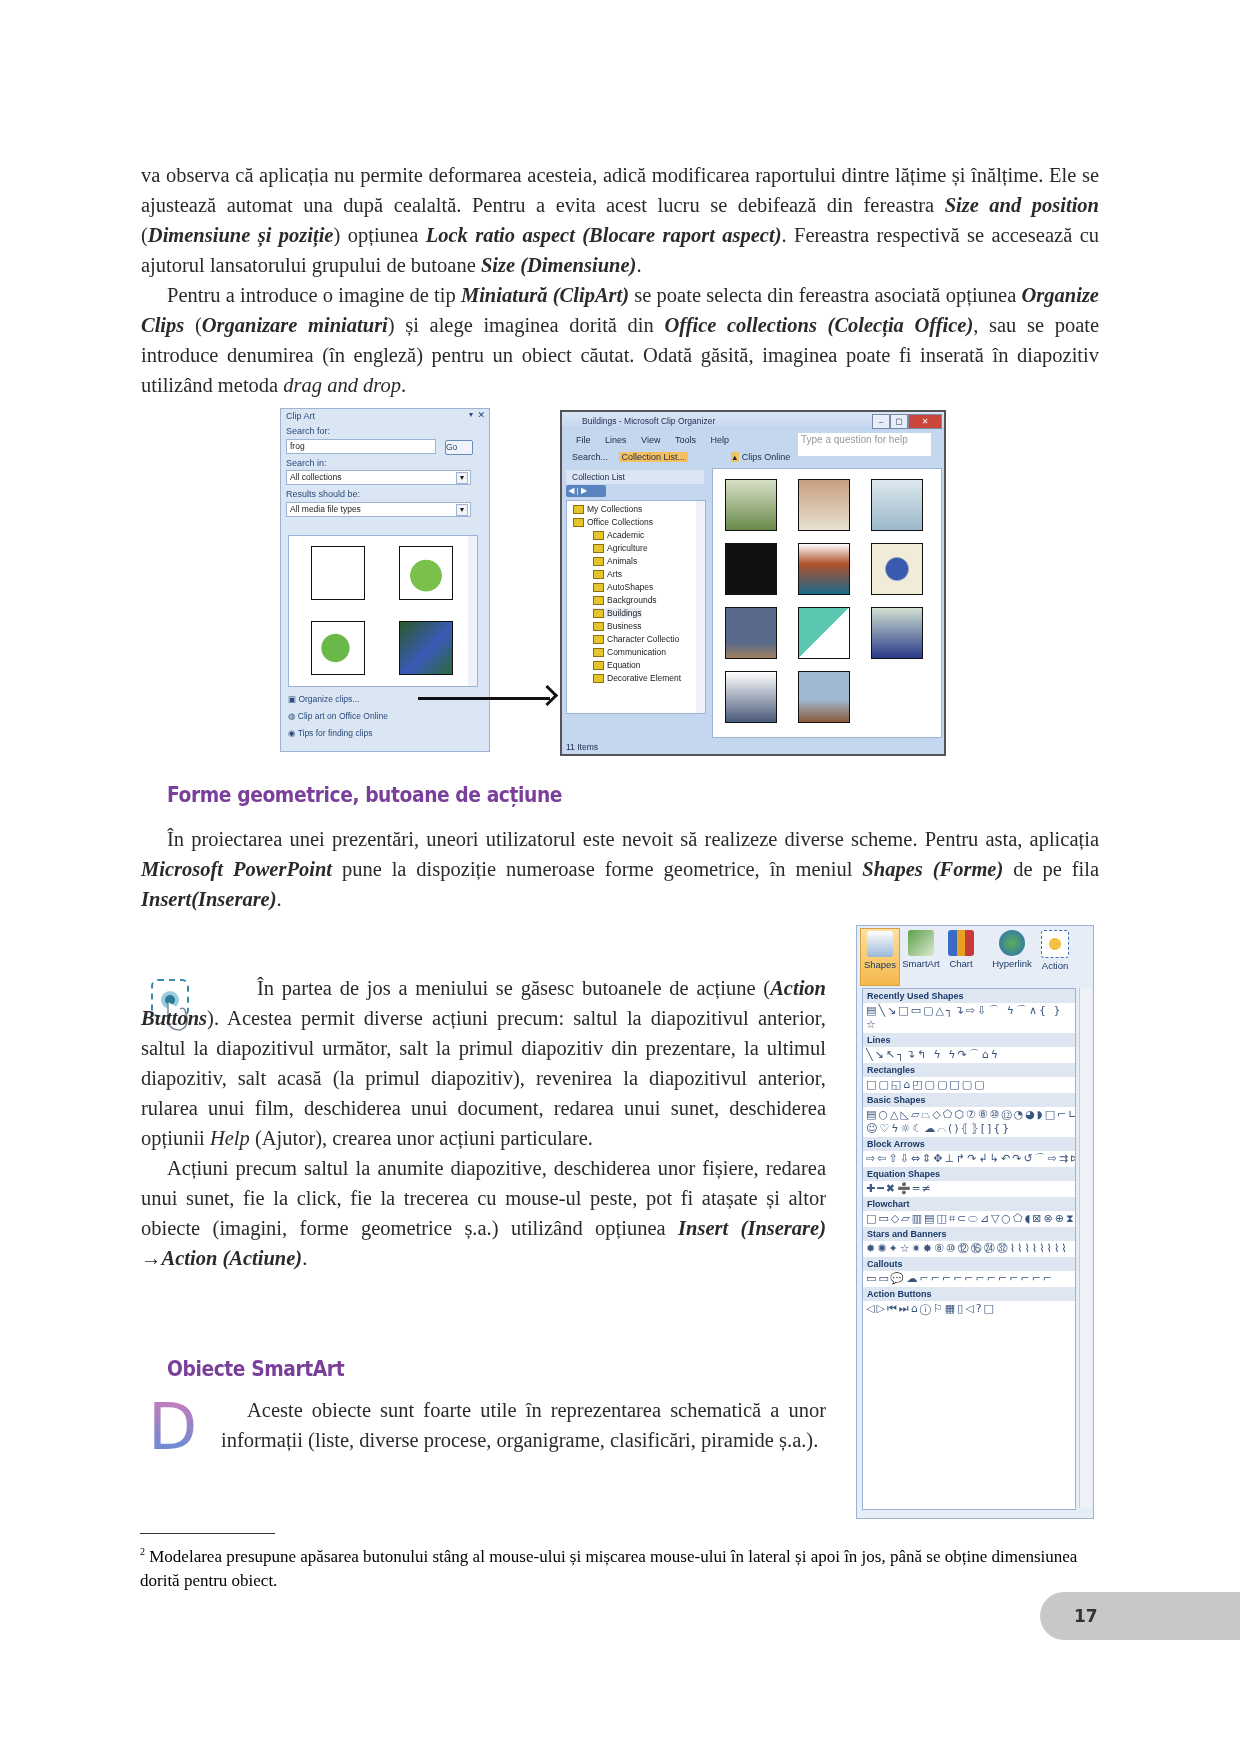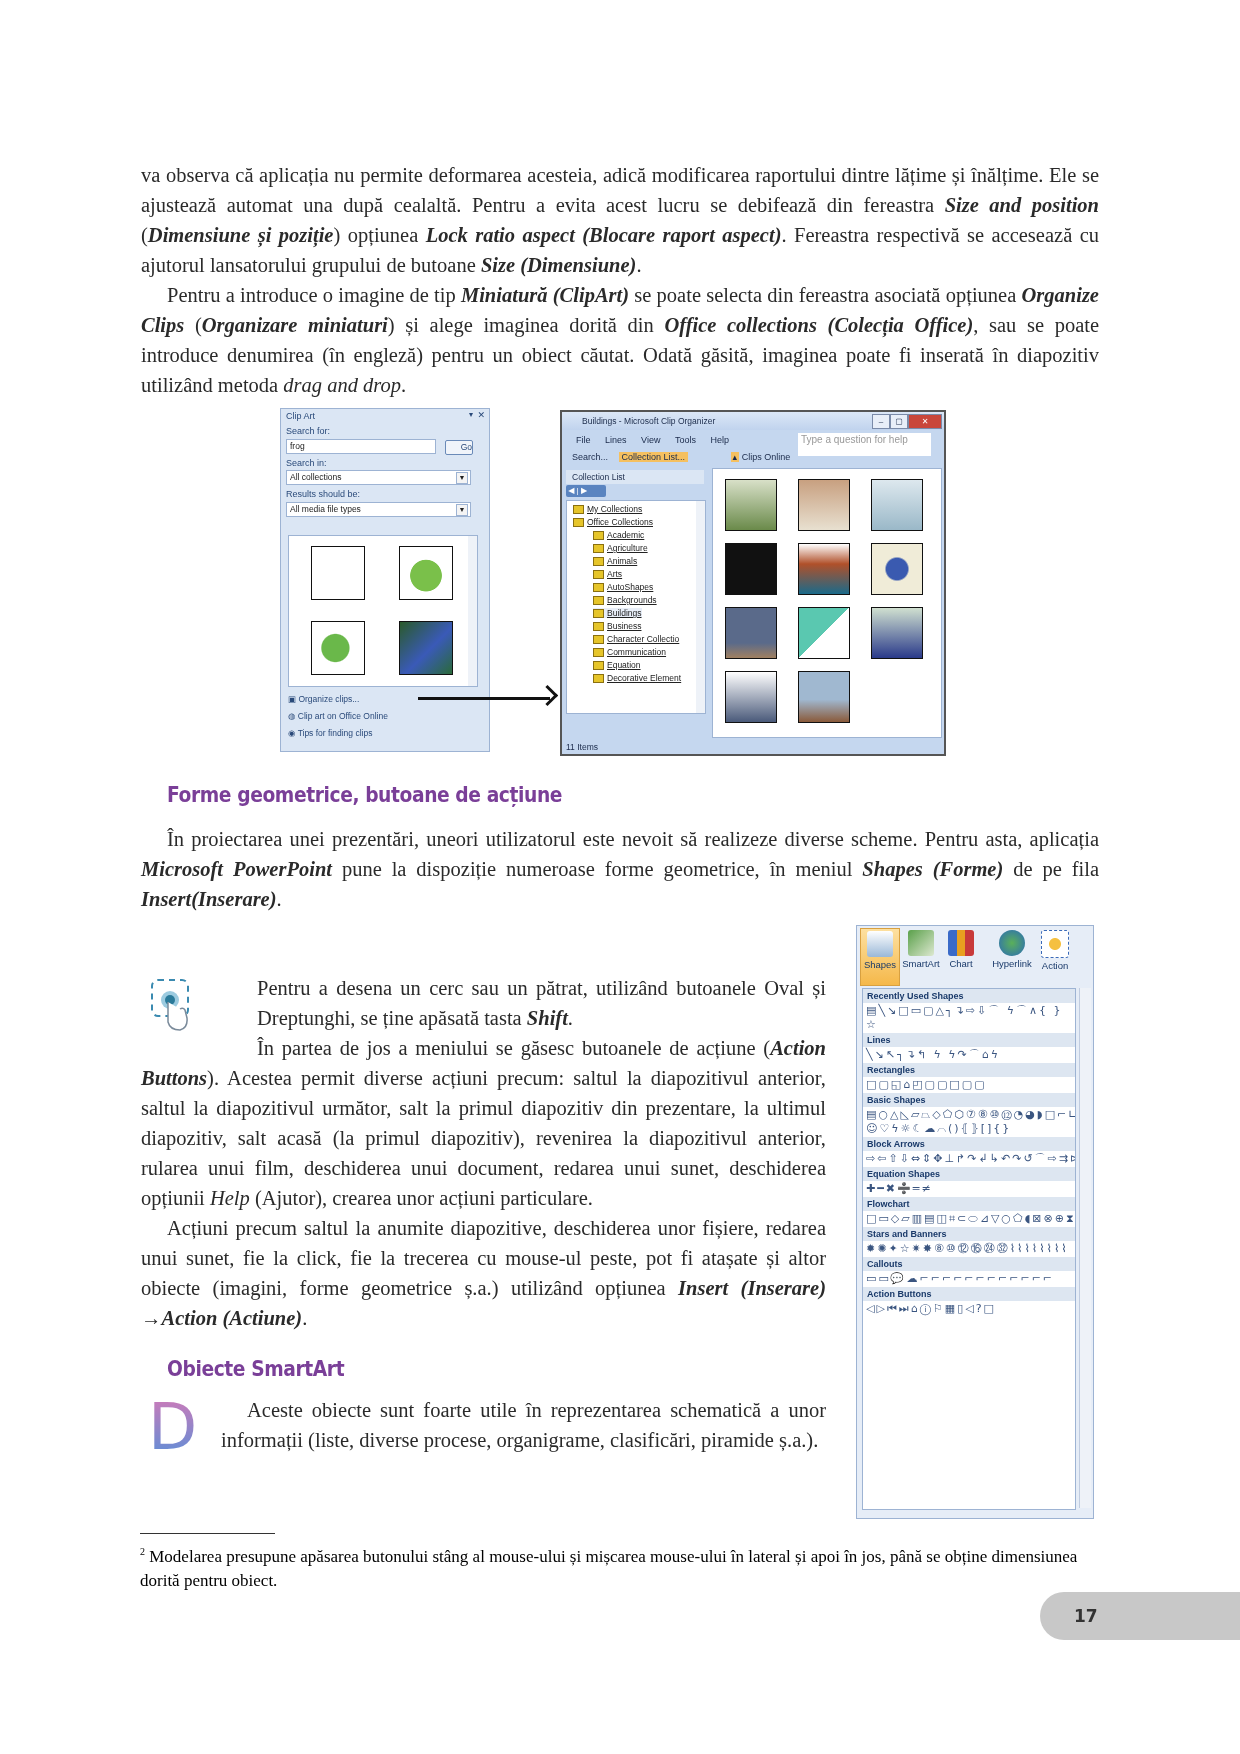--- a/index.html
+++ b/index.html
@@ -18,21 +18,21 @@
   .clipart .res{position:absolute;left:7px;top:126px;width:188px;height:150px;background:#fff;border:1px solid #9db3d3;}
   .thumb{position:absolute;border:1px solid #111;background:#fff;}
   .link{position:absolute;left:7px;font-size:8.5px;color:#2a4a7a;}
   
   .org{position:absolute;left:560px;top:410px;width:382px;height:342px;background:#c5d7ef;border:2px solid #555;font-family:"Liberation Sans",sans-serif;font-size:9px;color:#1a2a4a;}
   .org .title{position:absolute;left:0;top:0;width:100%;height:18px;background:linear-gradient(#dbe7f7,#c0d3ee);font-size:8.5px;line-height:18px;}
   .winbtn{position:absolute;top:2px;height:13px;border:1px solid #7a8aa8;background:#e8eef8;font-size:8px;line-height:13px;text-align:center;}
   .org .menubar{position:absolute;top:20px;left:0;width:100%;height:16px;line-height:16px;}
   .org .toolbar{position:absolute;top:37px;left:0;width:100%;height:17px;line-height:17px;}
   .tree{position:absolute;left:4px;top:78px;width:138px;height:222px;background:#fff;border:1px solid #9db3d3;}
-  .tree-item{position:absolute;font-size:8.5px;color:#222;white-space:nowrap;text-decoration:underline;}
+  .tree-item{position:absolute;font-size:8.5px;color:#222;white-space:nowrap;}
   .folder{display:inline-block;width:9px;height:7px;background:#e6c52a;border:1px solid #8a7010;margin-right:3px;vertical-align:middle;}
   .grid{position:absolute;left:150px;top:56px;width:228px;height:268px;background:#fff;border:1px solid #9db3d3;}
   .gthumb{position:absolute;width:50px;height:50px;border:1px solid #111;}
   
   .shapes{position:absolute;left:856px;top:925px;width:236px;height:592px;background:#e6edf7;border:1px solid #9db3d3;font-family:"Liberation Sans",sans-serif;}
   .rib-btn{position:absolute;top:2px;font-size:9.5px;color:#1a3a6a;text-align:center;}
   .rib-icon{width:26px;height:26px;margin:2px auto 2px;border-radius:3px;}
   .shp-list{position:absolute;left:5px;top:62px;width:212px;height:520px;background:#fff;border:1px solid #9db3d3;overflow:hidden;}
   .cat{background:#dde6f1;font-size:9px;font-weight:bold;color:#1a3a6a;padding:1px 4px;height:12px;line-height:12px;}
   .glyphs{font-size:11px;color:#3a5580;padding:1px 3px;letter-spacing:2px;line-height:14px;font-family:"DejaVu Sans",sans-serif;}
@@ -51,21 +51,21 @@
   <p><span>va observa că aplicația nu permite deformarea acesteia, adică modificarea raportului dintre lățime și înălțime. Ele se ajustează automat una după cealaltă. Pentru a evita acest lucru se debifează din fereastra </span><span class="b">Size and position</span><span> (</span><span class="b">Dimensiune și poziție</span><span>) opțiunea </span><span class="b">Lock ratio aspect (Blocare raport aspect)</span><span>. Fereastra respectivă se accesează cu ajutorul lansatorului grupului de butoane </span><span class="b">Size (Dimensiune)</span><span>.</span></p>
   <p class="indent"><span>Pentru a introduce o imagine de tip </span><span class="b">Miniatură (ClipArt)</span><span> se poate selecta din fereastra asociată opțiunea </span><span class="b">Organize Clips</span><span> (</span><span class="b">Organizare miniaturi</span><span>) și alege imaginea dorită din </span><span class="b">Office collections (Colecția Office)</span><span>, sau se poate introduce denumirea (în engleză) pentru un obiect căutat. Odată găsită, imaginea poate fi inserată în diapozitiv utilizând metoda </span><span class="i">drag and drop</span><span>.</span></p>
 </div>
 
 <div class="clipart">
   <div class="t" style="top:2px;">Clip Art</div>
   <div style="position:absolute;right:16px;top:1px;font-size:8px;">▾</div>
   <div style="position:absolute;right:4px;top:1px;font-size:9px;">✕</div>
   <div class="t" style="top:17px;">Search for:</div>
   <div class="inp" style="left:5px;top:30px;width:145px;">frog</div>
-  <div style="position:absolute;left:164px;top:31px;width:26px;height:13px;border:1px solid #6a8ab8;border-radius:2px;background:#f0f4fa;text-align:right;line-height:13px;font-size:8.5px;">Go</div>
+  <div style="position:absolute;left:164px;top:31px;width:26px;height:13px;border:1px solid #6a8ab8;border-radius:2px;background:#f0f4fa;text-align:left;line-height:13px;font-size:8.5px;">Go</div>
   <div class="t" style="top:49px;">Search in:</div>
   <div class="inp" style="left:5px;top:61px;width:180px;"><span>All collections</span><span class="dd">▼</span></div>
   <div class="t" style="top:80px;">Results should be:</div>
   <div class="inp" style="left:5px;top:93px;width:180px;"><span>All media file types</span><span class="dd">▼</span></div>
   <div class="res">
     <div class="thumb" style="left:22px;top:10px;width:52px;height:52px;"></div>
     <div class="thumb" style="left:110px;top:10px;width:52px;height:52px;background:radial-gradient(circle at 50% 55%,#7ac04a 40%,#fff 42%);"></div>
     <div class="thumb" style="left:22px;top:85px;width:52px;height:52px;background:radial-gradient(circle at 45% 50%,#6ab84a 35%,#fff 38%);"></div>
     <div class="thumb" style="left:110px;top:85px;width:52px;height:52px;background:linear-gradient(135deg,#2a5a2a,#3a5ab8 55%,#2a6a3a);"></div>
     <div style="position:absolute;right:0;top:0;width:9px;height:100%;background:#eef2f8;"></div>
@@ -139,21 +139,20 @@
 </div>
 
 <svg class="hand-icon" viewBox="0 0 44 56">
   <rect x="2" y="2" width="36" height="36" rx="6" fill="none" stroke="#3a8ab0" stroke-width="2" stroke-dasharray="6 5"></rect>
   <circle cx="20" cy="22" r="9" fill="#9ccbe0"></circle>
   <circle cx="20" cy="22" r="5" fill="#2a7a9a"></circle>
   <path d="M18 24 L18 44 Q20 52 30 52 Q38 50 37 40 L35 32 Q33 29 30 31" fill="#fff" stroke="#7a8a9a" stroke-width="1.5"></path>
 </svg>
 
 <div class="para" style="left:141px;top:973px;width:685px;">
-  <p style="padding-left:116px;"><span>Pentru a desena un cerc sau un pătrat, utilizând butoanele Oval și Dreptunghi, se ține apăsată tasta </span><span class="b">Shift</span><span>.</span></p>
   <p style="text-indent:116px;"><span>În partea de jos a meniului se găsesc butoanele de acțiune (</span><span class="b">Action Buttons</span><span>). Acestea permit diverse acțiuni precum: saltul la diapozitivul anterior, saltul la diapozitivul următor, salt la primul diapozitiv din prezentare, la ultimul diapozitiv, salt acasă (la  primul diapozitiv), revenirea la diapozitivul anterior, rularea unui film, deschiderea unui document, redarea unui sunet, deschiderea opțiunii </span><span class="i">Help</span><span> (Ajutor), crearea unor acțiuni particulare.</span></p>
   <p class="indent"><span>Acțiuni precum saltul la anumite diapozitive, deschiderea unor fișiere, redarea unui sunet, fie la click, fie la trecerea cu mouse-ul peste, pot fi atașate și altor obiecte (imagini, forme geometrice ș.a.) utilizând opțiunea </span><span class="b">Insert (Inserare) →Action (Actiune)</span><span>.</span></p>
 </div>
 
 <div class="heading" style="left:167px;top:1356px;">Obiecte SmartArt</div>
 <div class="dropcap">D</div>
 <div class="para" style="left:141px;top:1395px;width:685px;">
   <p style="padding-left:80px;text-indent:26px;">Aceste obiecte sunt foarte utile în reprezentarea schematică a unor informații (liste, diverse procese, organigrame, clasificări, piramide ș.a.).</p>
 </div>
 

